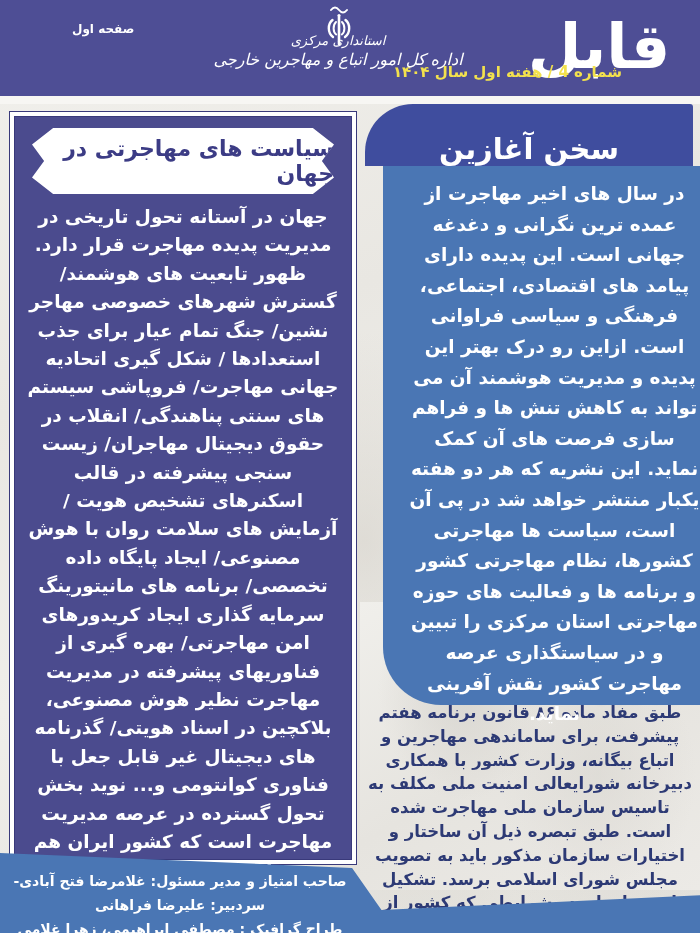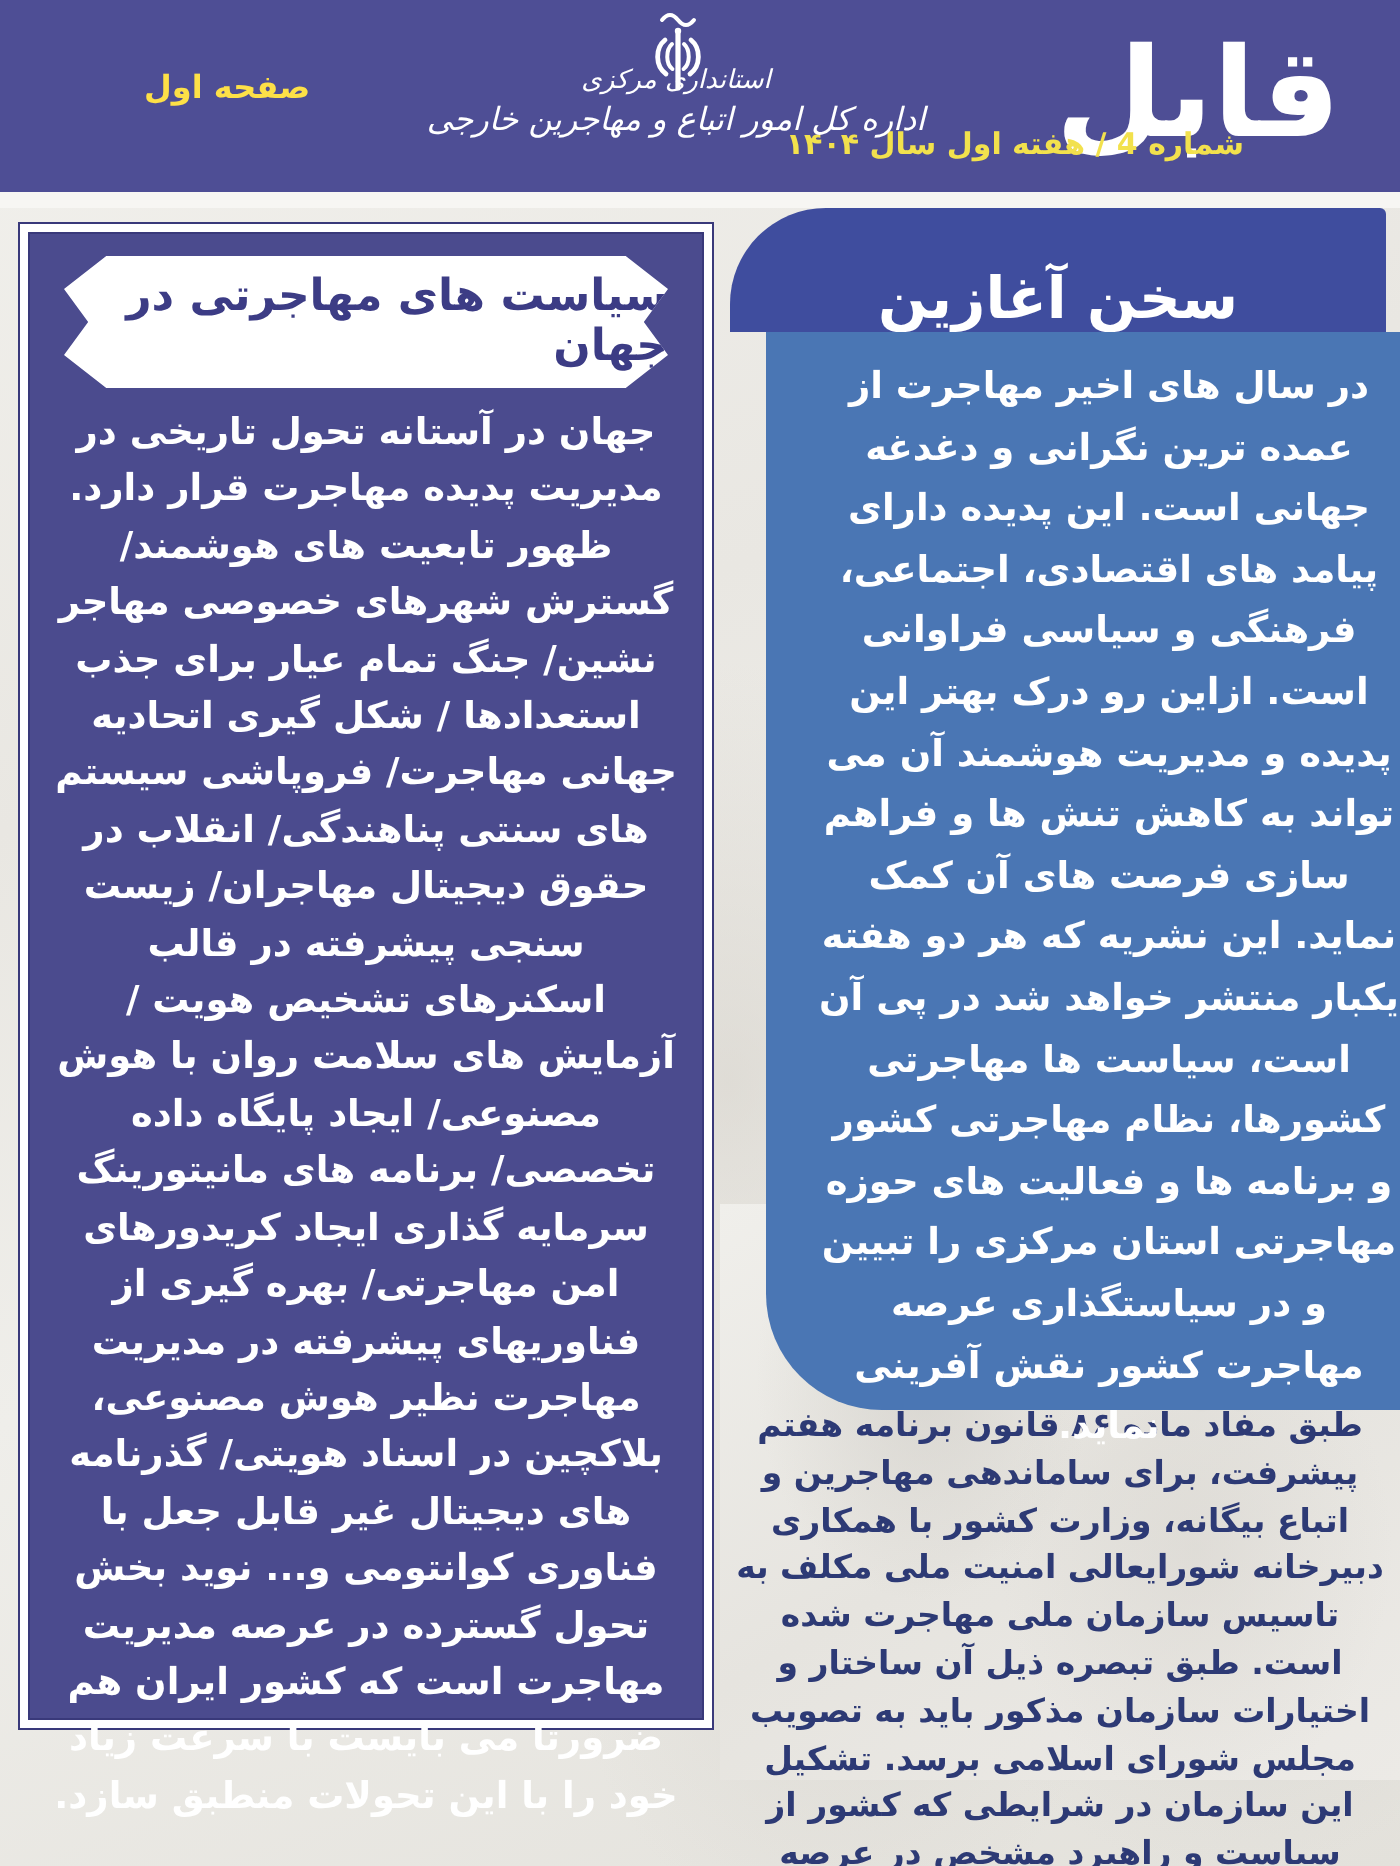--- a/index.html
+++ b/index.html
@@ -15,21 +15,21 @@
   .abs{position:absolute;}
   
   #header{left:0;top:0;width:700px;height:96px;background:#4e4e95;z-index:6;}
   #kooch-title{right:6px;top:2px;width:190px;text-align:center;color:#ffffff;
     font-size:62px;font-weight:bold;line-height:90px;}
   #issue-line{right:78px;top:63px;color:#f2e14d;font-size:15px;font-weight:bold;white-space:nowrap;}
   #emblem{left:318px;top:4px;}
   #org-lines{left:208px;top:32px;width:260px;text-align:center;color:#ffffff;direction:rtl;}
   #org-line1{font-size:13px;font-style:italic;line-height:17px;}
   #org-line2{font-size:16px;font-style:italic;line-height:22px;white-space:nowrap;}
-  #page-label{left:72px;top:22px;color:#fde047;font-size:16px;font-weight:bold;margin-top:12px;}
+  #page-label{left:72px;top:22px;color:#ffffff;font-size:12px;font-weight:bold;}
   #header-sep{left:0;top:96px;width:700px;height:8px;background:#f7f6f3;z-index:5;}
   
   #opening-title-block{left:365px;top:104px;width:328px;height:62px;background:#3f4d9e;
     border-top-right-radius:3px;border-top-left-radius:48px;z-index:3;
     display:flex;align-items:flex-end;justify-content:center;}
   #opening-title-block .ttl{color:#fff;font-size:29px;font-weight:bold;}
   #opening-body-block{left:383px;top:166px;width:328px;height:539px;background:#4a76b4;
     border-bottom-left-radius:58px;z-index:3;box-sizing:border-box;padding:13px 10px 10px 25px;}
   #opening-body-block .txt{color:#ffffff;font-size:18.5px;font-weight:bold;line-height:30.6px;
     text-align:center;direction:rtl;}
@@ -128,14 +128,20 @@
     <div id="org-body" class="abs">طبق مفاد ماده ۸۶ قانون برنامه هفتم پیشرفت، برای ساماندهی مهاجرین و اتباع بیگانه، وزارت کشور با همکاری دبیرخانه شورایعالی امنیت ملی مکلف به تاسیس سازمان ملی مهاجرت شده است. طبق تبصره ذیل آن ساختار و اختیارات سازمان مذکور باید به تصویب مجلس شورای اسلامی برسد. تشکیل این سازمان در شرایطی که کشور از سیاست و راهبرد مشخص در عرصه مهاجرت رنج می برد و امور مهاجرت درچند دستگاه اجرایی پراکنده است، ضرورتی اجتناب ناپذیر است.</div>
   </div>
 
   <div id="world-panel" class="abs">
     <div id="world-cartouche">
       <div class="ttl">سیاست های مهاجرتی در جهان</div>
     </div>
     <div id="world-body">جهان در آستانه تحول تاریخی در مدیریت پدیده مهاجرت قرار دارد. ظهور تابعیت های هوشمند/ گسترش شهرهای خصوصی مهاجر نشین/ جنگ تمام عیار برای جذب استعدادها / شکل گیری اتحادیه جهانی مهاجرت/ فروپاشی سیستم های سنتی پناهندگی/ انقلاب در حقوق دیجیتال مهاجران/ زیست سنجی پیشرفته در قالب اسکنرهای تشخیص هویت / آزمایش های سلامت روان با هوش مصنوعی/ ایجاد پایگاه داده تخصصی/ برنامه های مانیتورینگ سرمایه گذاری ایجاد کریدورهای امن مهاجرتی/ بهره گیری از فناوریهای پیشرفته در مدیریت مهاجرت نظیر هوش مصنوعی، بلاکچین در اسناد هویتی/ گذرنامه های دیجیتال غیر قابل جعل با فناوری کوانتومی و... نوید بخش تحول گسترده در عرصه مدیریت مهاجرت است که کشور ایران هم ضرورتا می بایست با سرعت زیاد خود را با این تحولات منطبق سازد.</div>
   </div>
 
+  <div id="footer" class="abs">
+    <div id="footer-credits" class="abs">
+      <div>صاحب امتیاز و مدیر مسئول: غلامرضا فتح آبادی- سردبیر: علیرضا فراهانی</div>
+      <div>طراح گرافیک : مصطفی ابراهیمی، زهرا غلامی</div>
+    </div>
+  </div>
 
 </div>
 
 </body></html>

